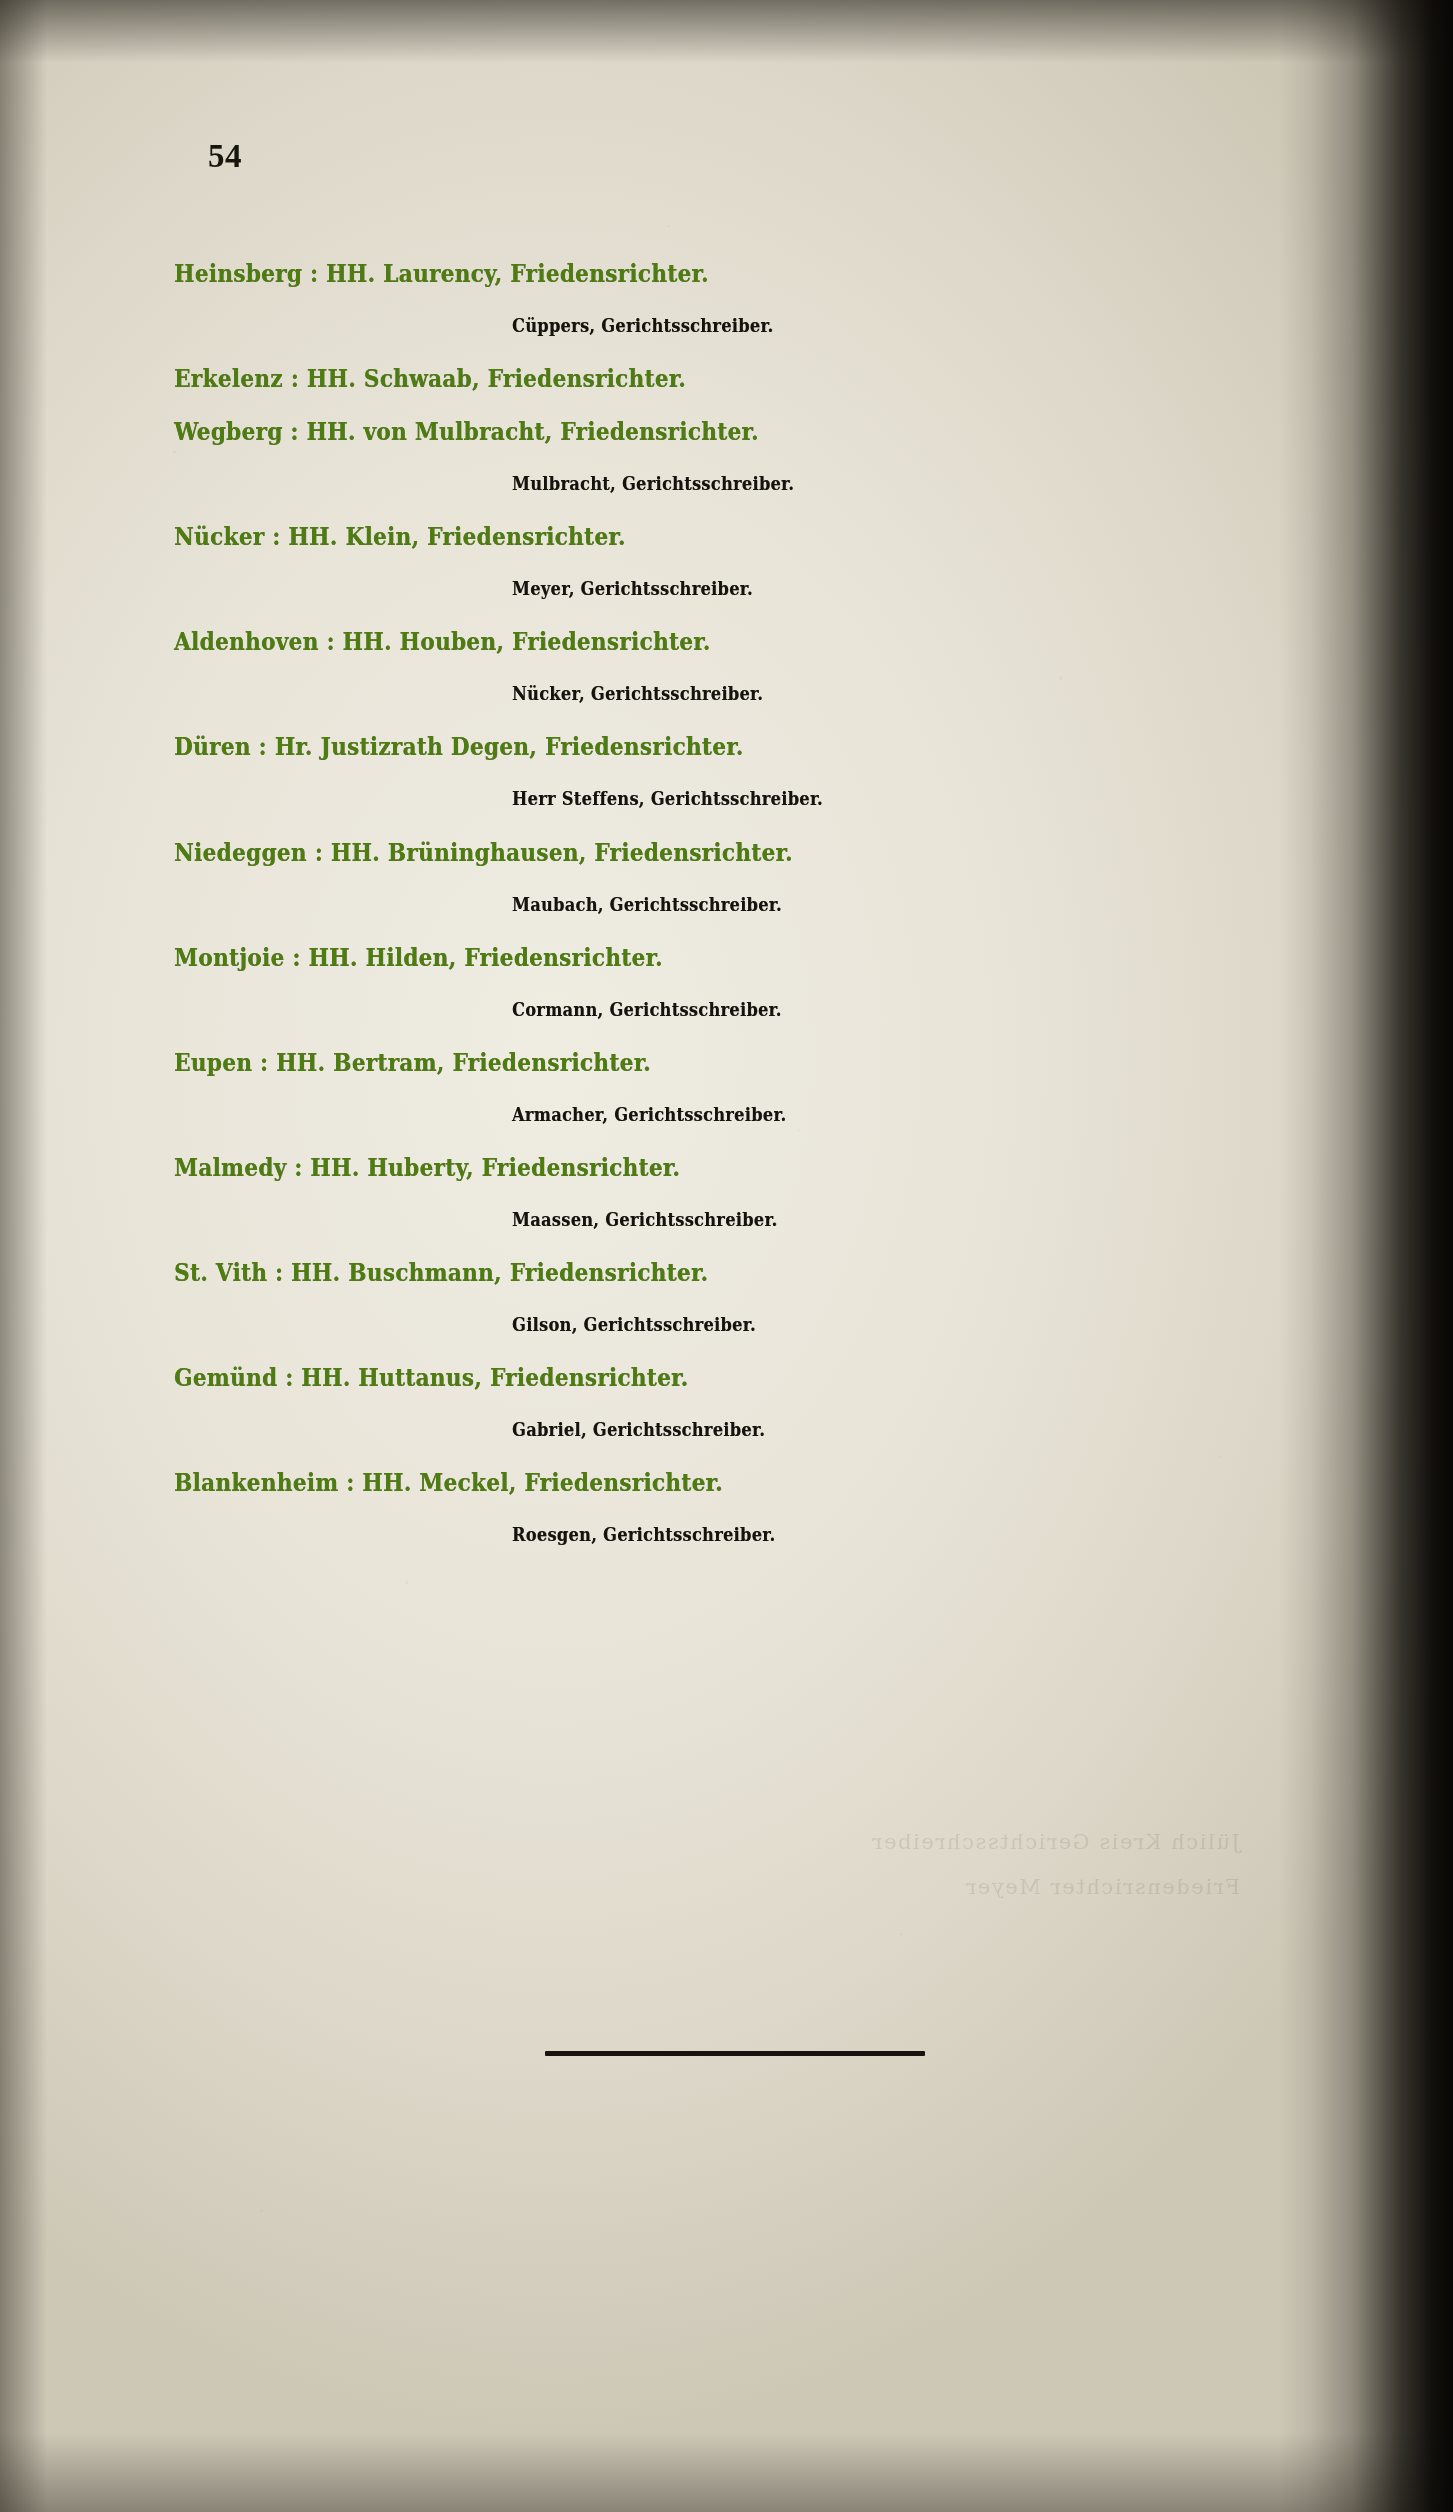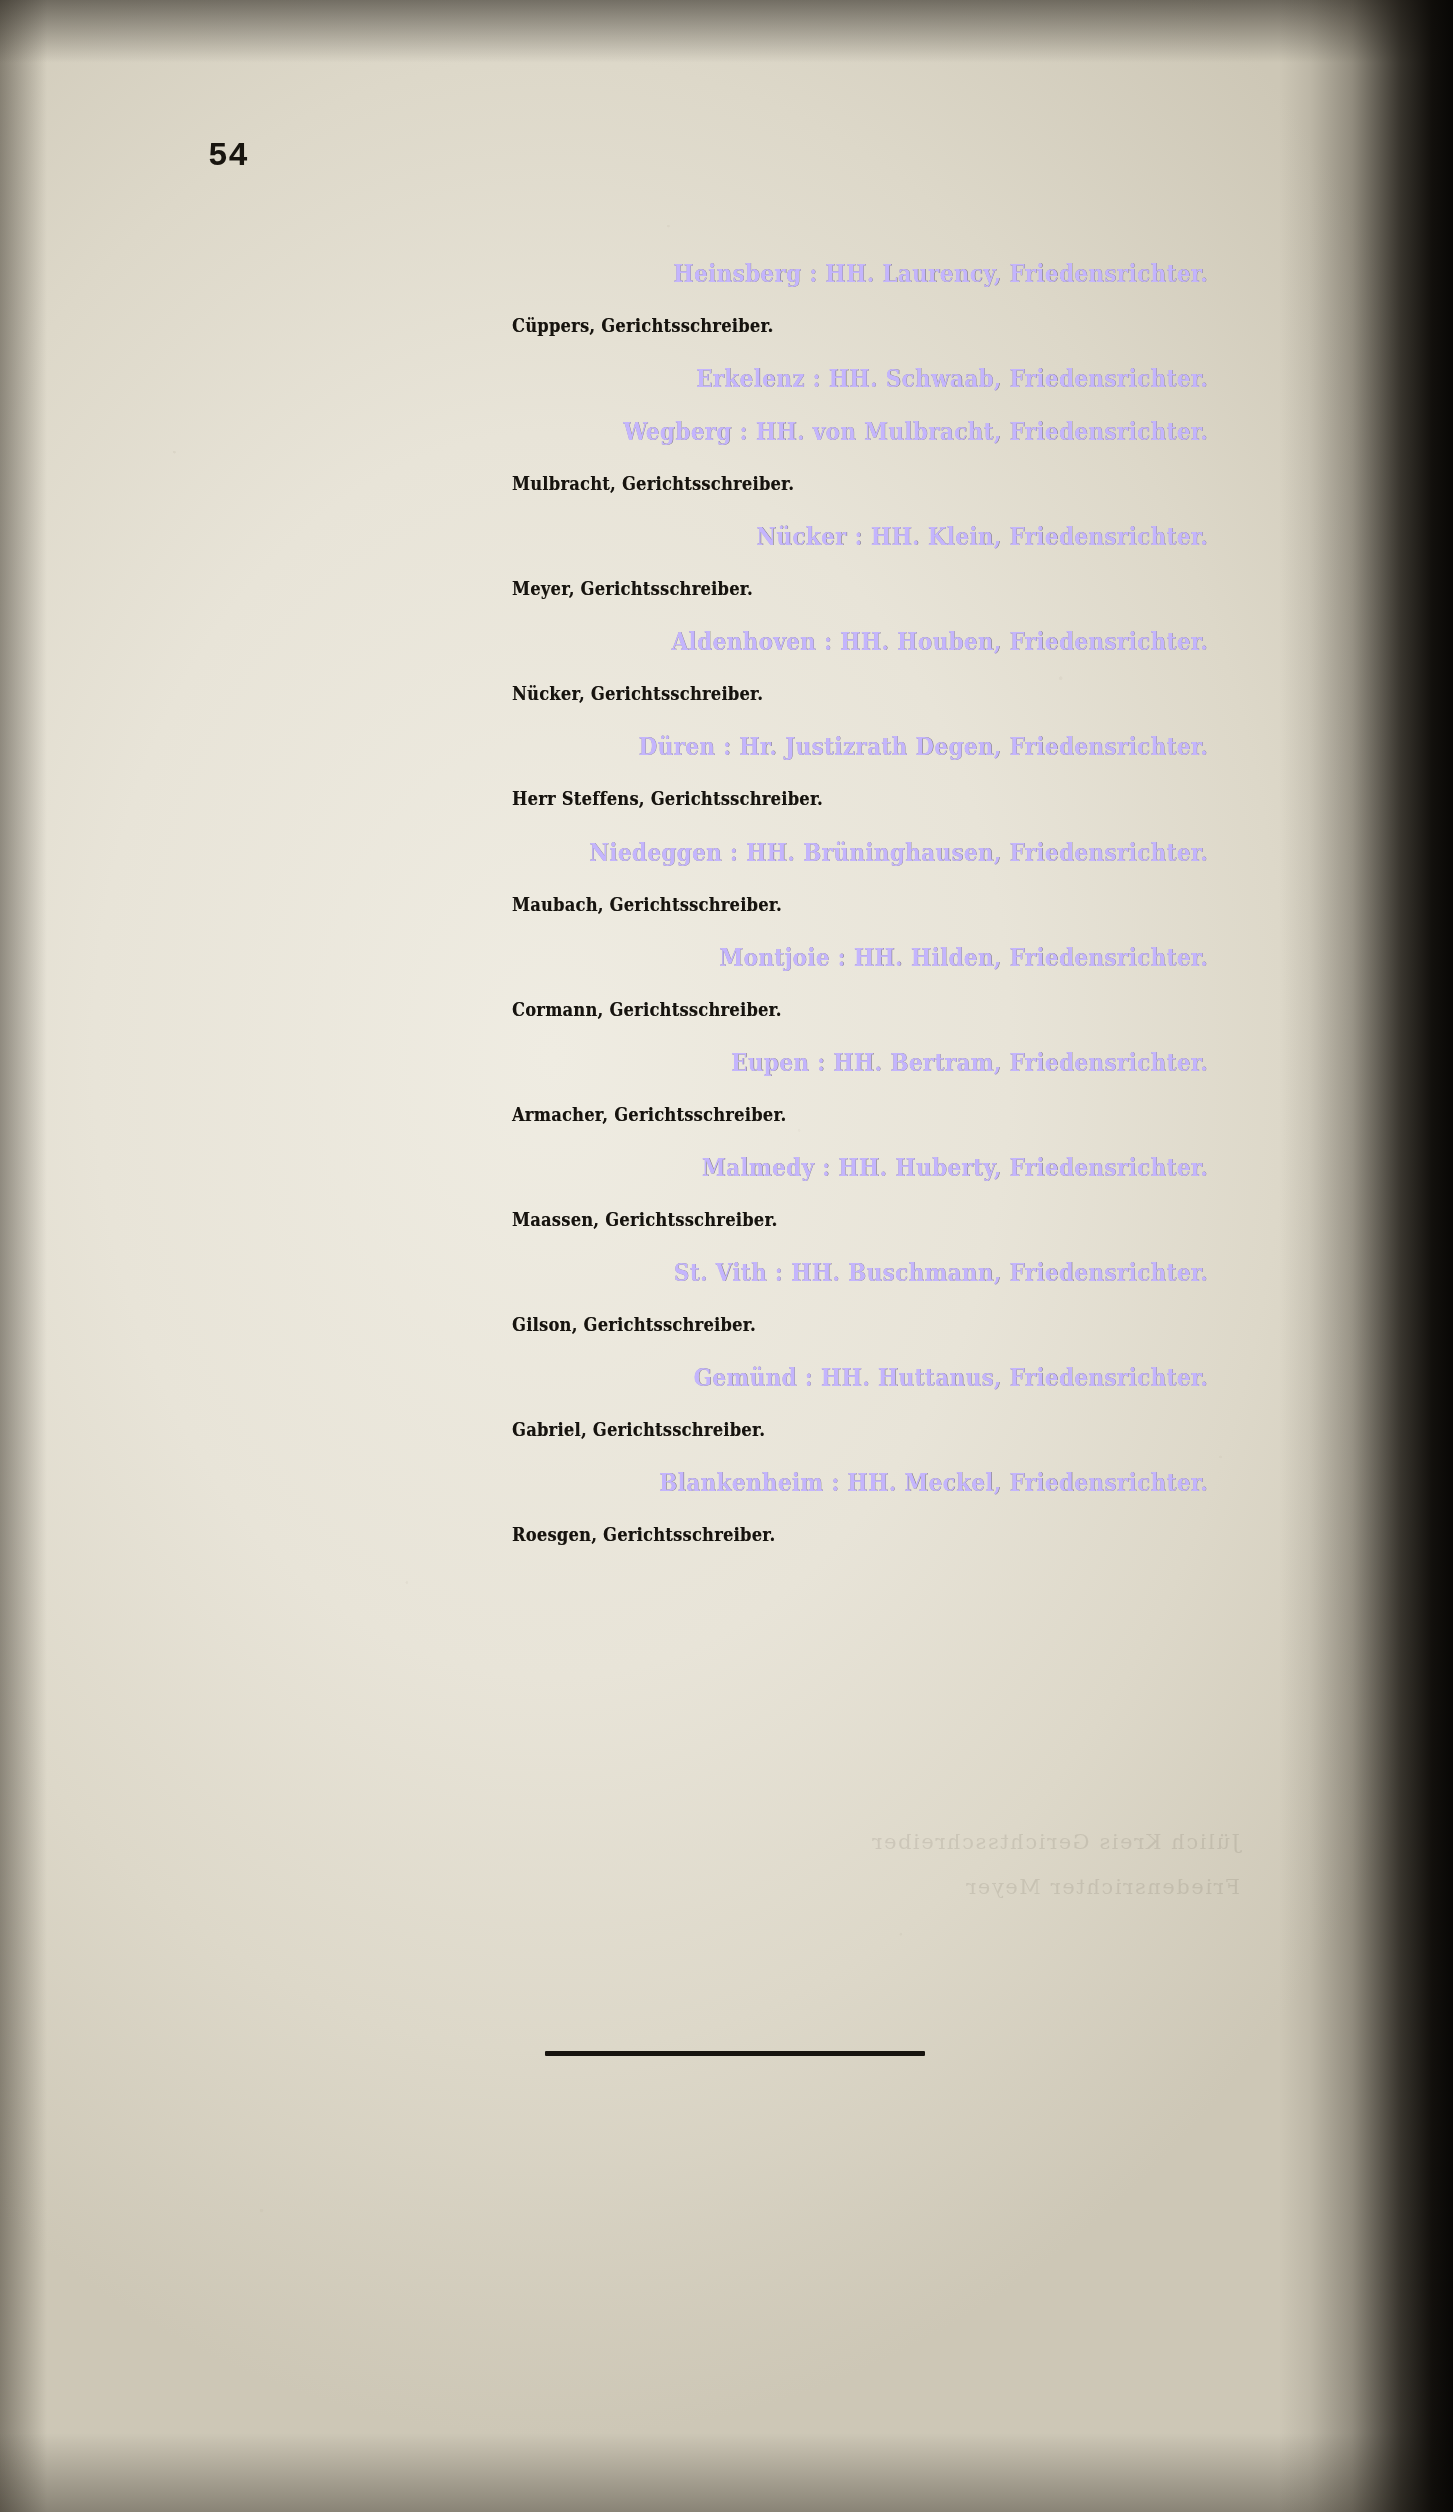--- a/index.html
+++ b/index.html
@@ -80,44 +80,43 @@
   
   #content {
     position: absolute;
     left: 0; top: 0;
     width: 1453px; height: 2512px;
   }
 
   .folio {
     position: absolute;
     left: 208px; top: 138px;
-    font-family: Liberation Mono, monospace;
+    font-family: Liberation Serif, serif;
     font-weight: 700;
     font-size: 33px;
     color: #18150f;
     letter-spacing: 0.5px;
   }
 
   .entries {
     position: absolute;
     left: 174px; top: 248px;
     width: 1034px;
   }
 
   .entry { margin-bottom: 1.1px; }
 
   .line-main {
     font-family: "DejaVu Serif", serif;
     font-weight: 700;
     font-size: 24px;
     line-height: 52px;
-    color: #c4b5fd;
+    color: #4d7c0f;
     white-space: nowrap;
     letter-spacing: 0.3px;
-    text-align: right;
     -webkit-font-smoothing: none;
   }
   .line-sub {
     font-family: "DejaVu Serif", serif;
     font-weight: 700;
     font-size: 18px;
     line-height: 52px;
     color: #16130e;
     white-space: nowrap;
     letter-spacing: 0.3px;

